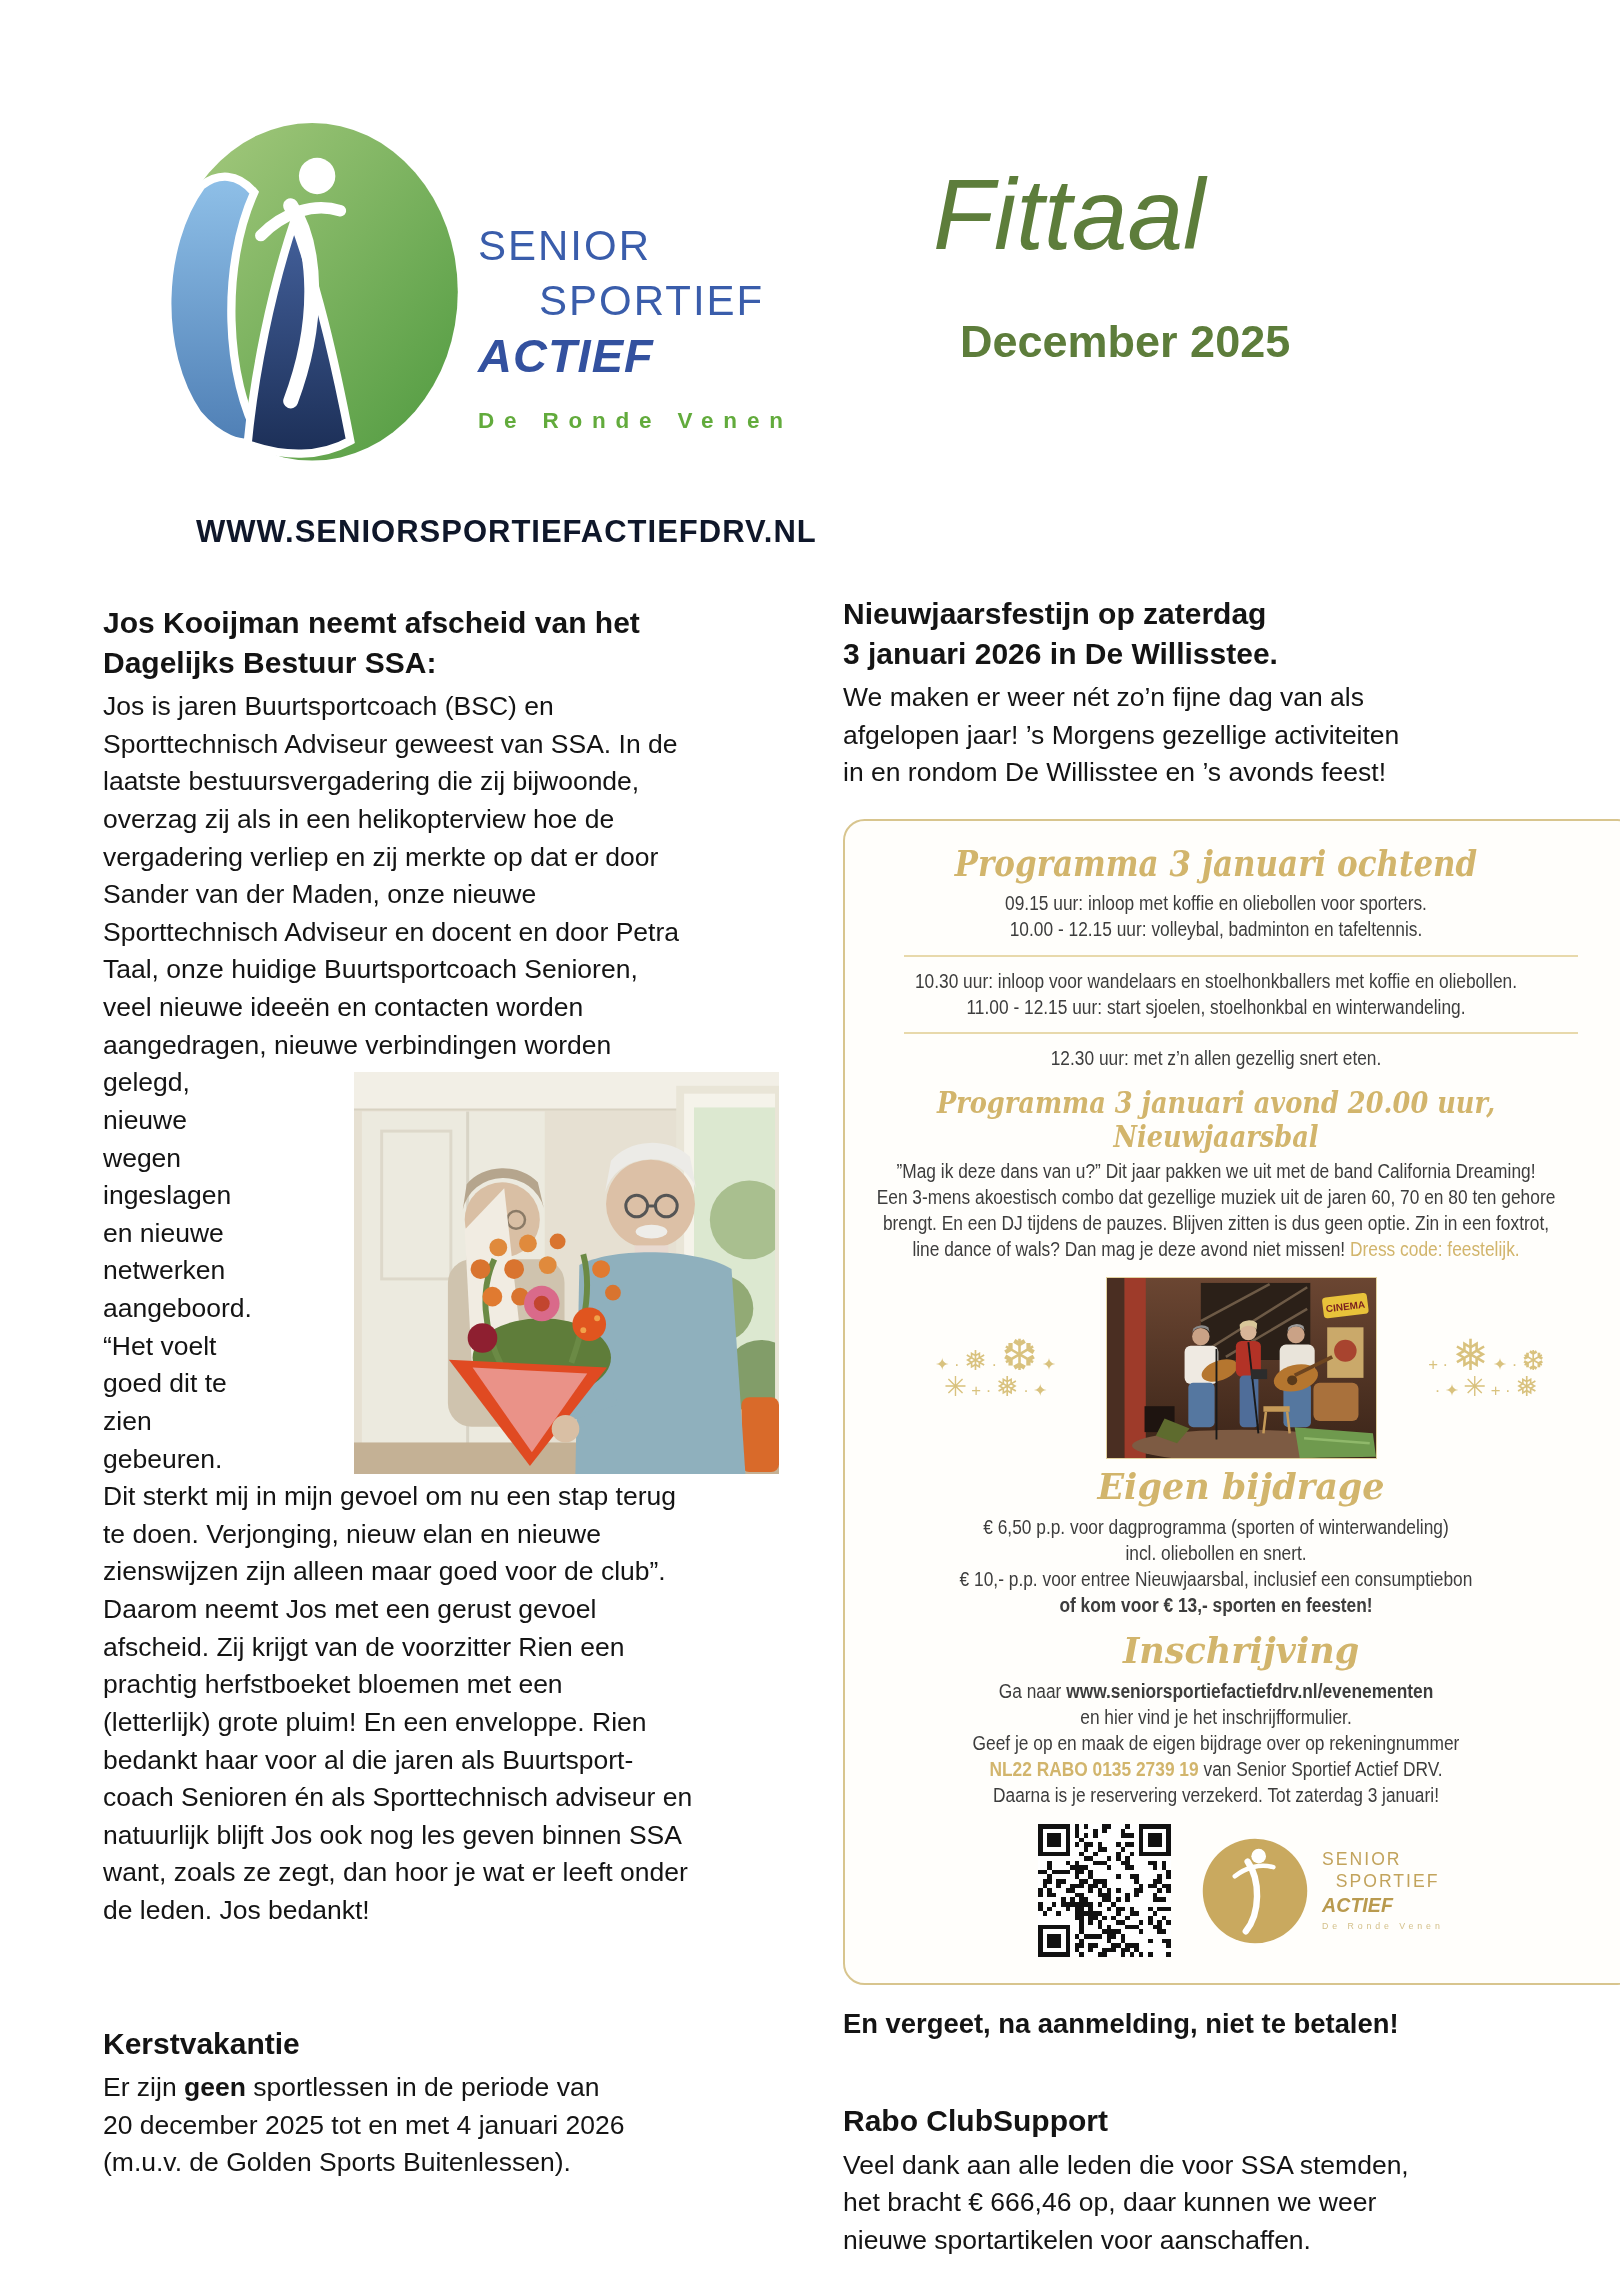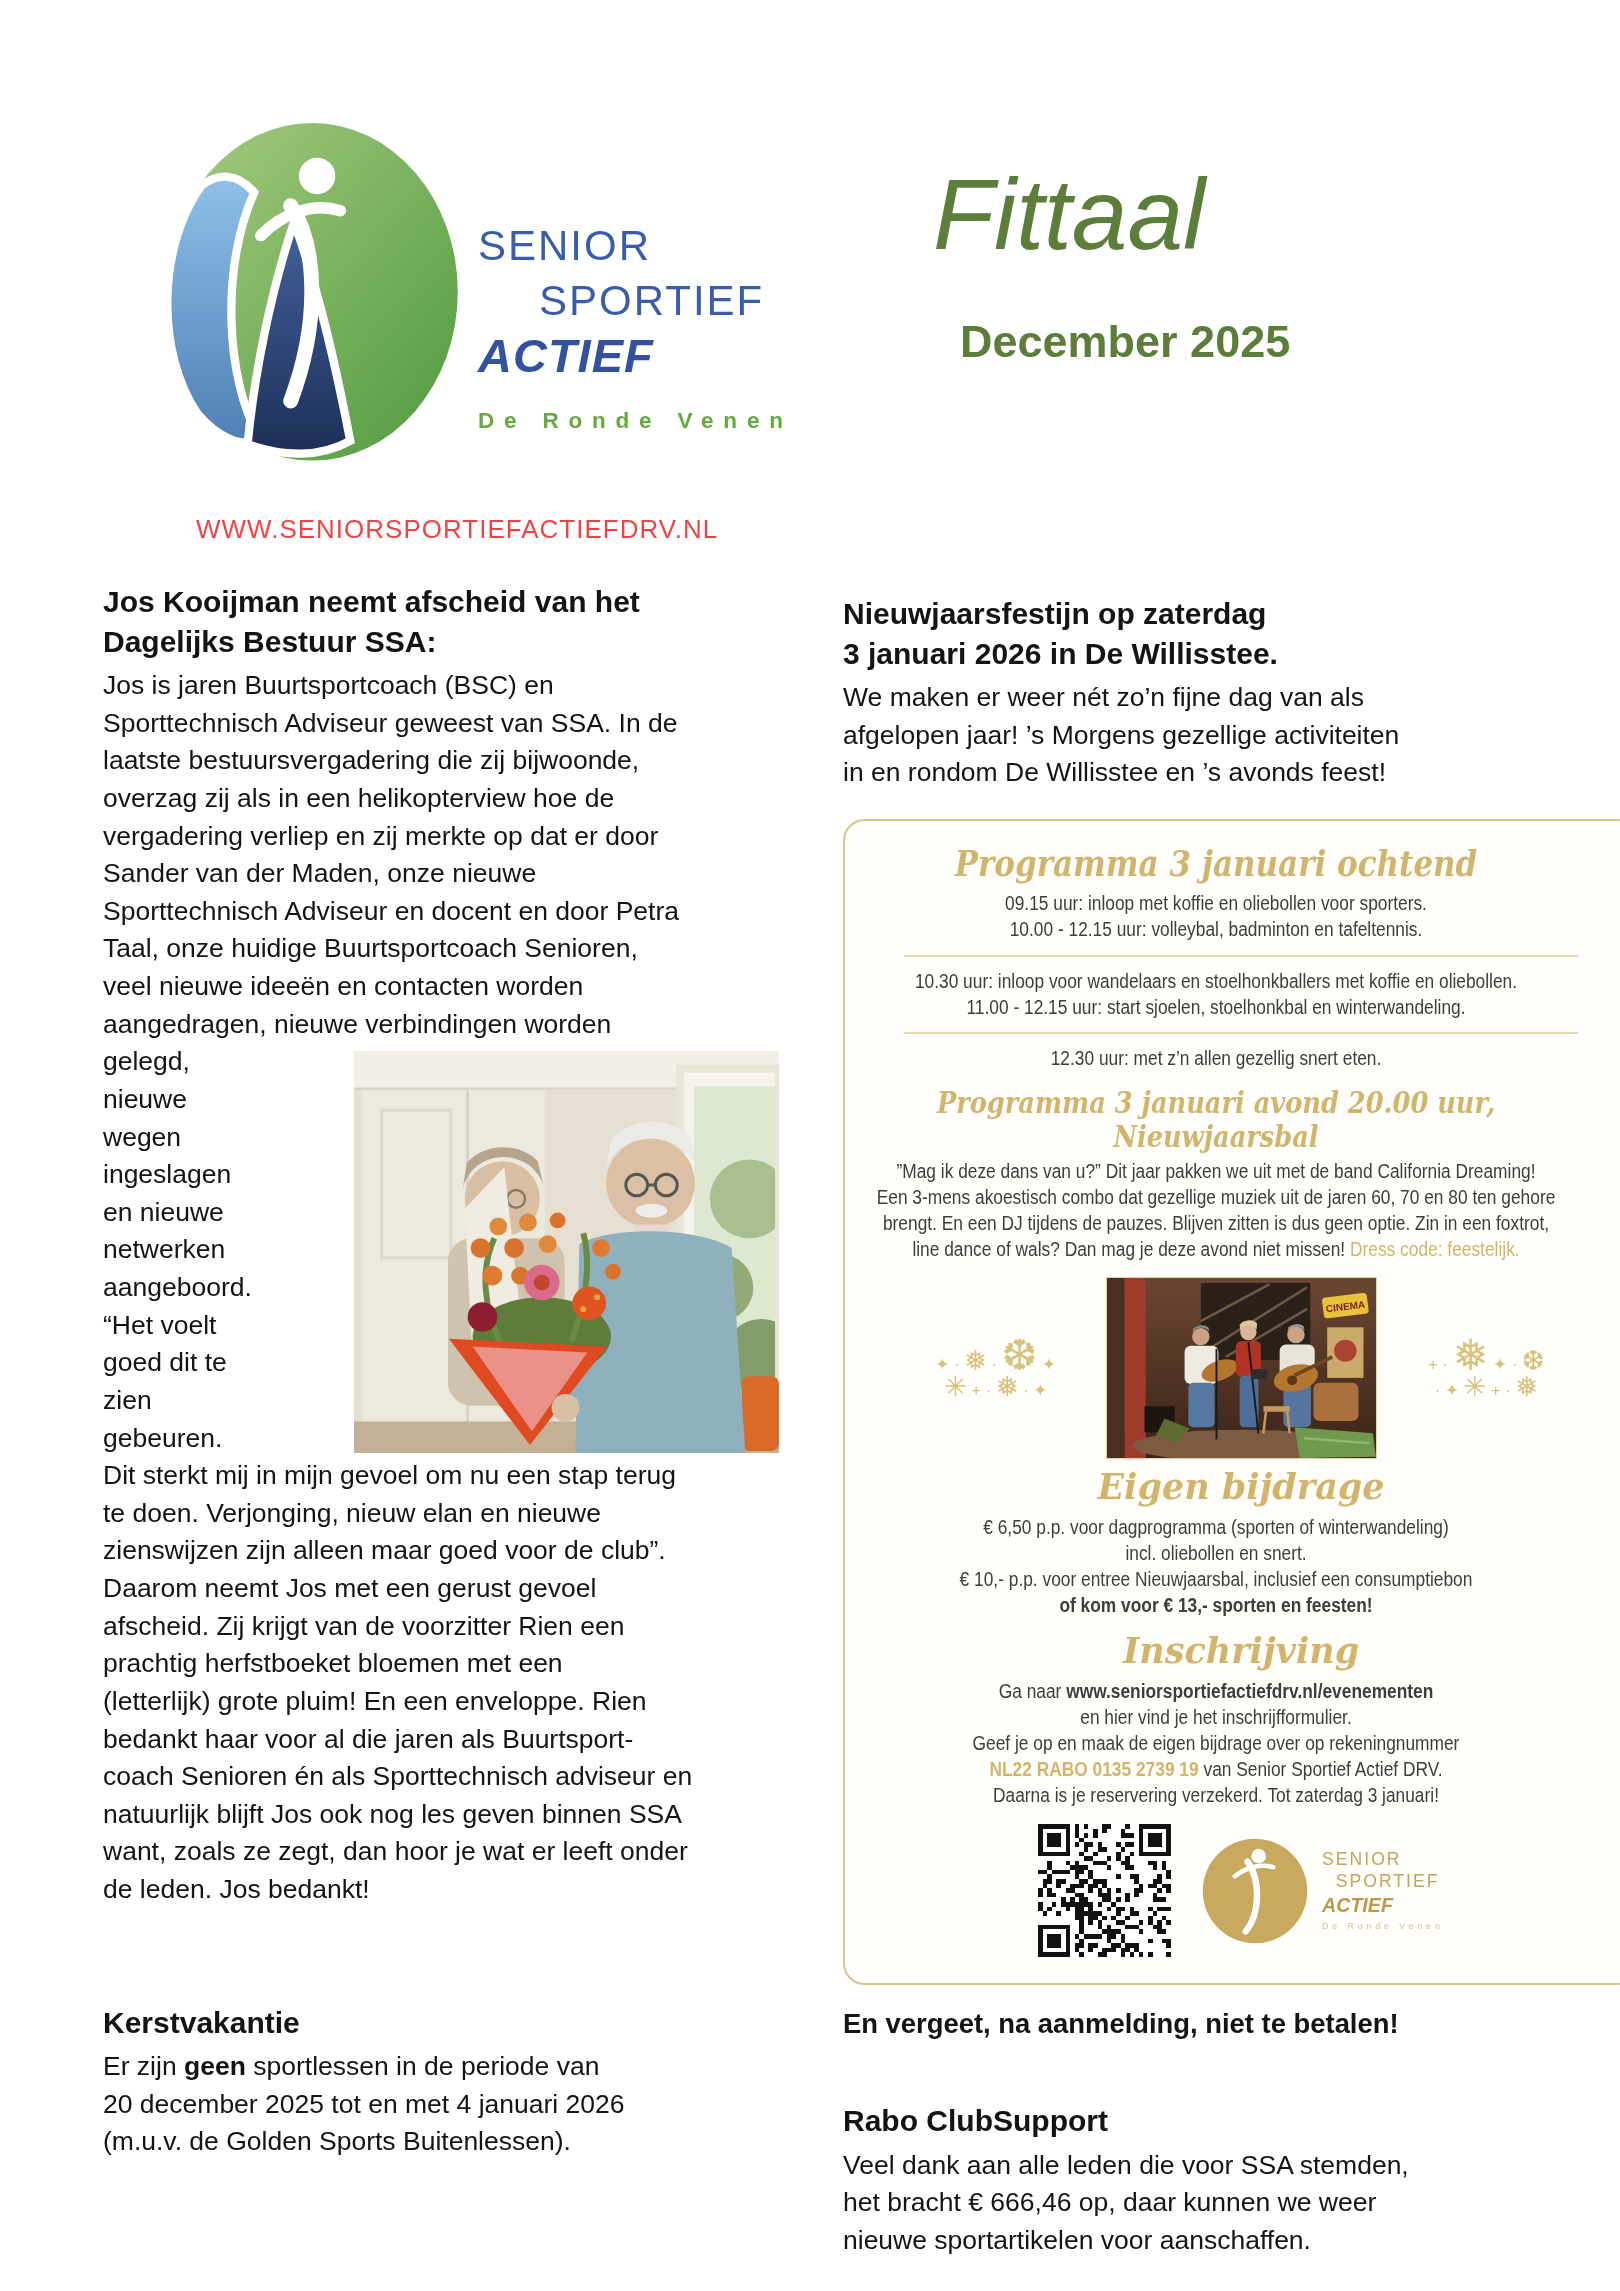--- a/index.html
+++ b/index.html
@@ -12,26 +12,26 @@
     color: #141414;
     overflow: hidden;
   }
   
   .logo-emblem { position:absolute; left:145px; top:106px; width:331px; height:365px; }
   .logo-text { position:absolute; left:478px; top:218px; line-height:55px; white-space:nowrap; }
   .logo-line1, .logo-line2 { font-size:42px; color:#3a5dab; letter-spacing:2px; font-weight:500; }
   .logo-line2 { margin-left:61px; }
   .logo-line3 { font-size:47px; color:#33519f; font-weight:bold; font-style:italic; letter-spacing:1px; }
   .logo-tagline { margin-top:9.8px; font-size:22.5px; color:#62ab3c; letter-spacing:9.8px; font-weight:bold; }
-  .site-url { position:absolute; left:196px; top:514px; font-size:26px; font-weight:normal; color:#ef4444; letter-spacing:1px; }
+  .site-url { position:absolute; left:196px; top:514px; font-size:31px; font-weight:bold; color:#0f172a; letter-spacing:1px; }
   .masthead-title { position:absolute; left:933px; top:157px; font-size:100px; font-weight:normal; font-style:italic; color:#5d7d3b; letter-spacing:0px; }
   .masthead-sub { position:absolute; left:960px; top:316px; font-size:45px; font-weight:bold; color:#5d7d3b; }
 
   
-  .col-left  { position:absolute; left:103px; top:582px; width:681px; }
+  .col-left  { position:absolute; left:103px; top:603px; width:681px; }
   .col-right { position:absolute; left:843px; top:594px; width:796px; }
   .article-title { font-size:30px; font-weight:bold; line-height:1.32; white-space:pre-line; margin-bottom:5.9px; }
   .body-text { font-size:26.5px; line-height:1.42; white-space:pre-line; }
   .wrap-row { display:flex; align-items:flex-start; }
   .wrap-gutter { width:235px; flex:none; }
   .photo1 { width:425px; height:402px; flex:none; margin-left:15.7px; margin-top:7.8px; }
   .section-gap { margin-top:94px; }
 
   
   .flyer {

